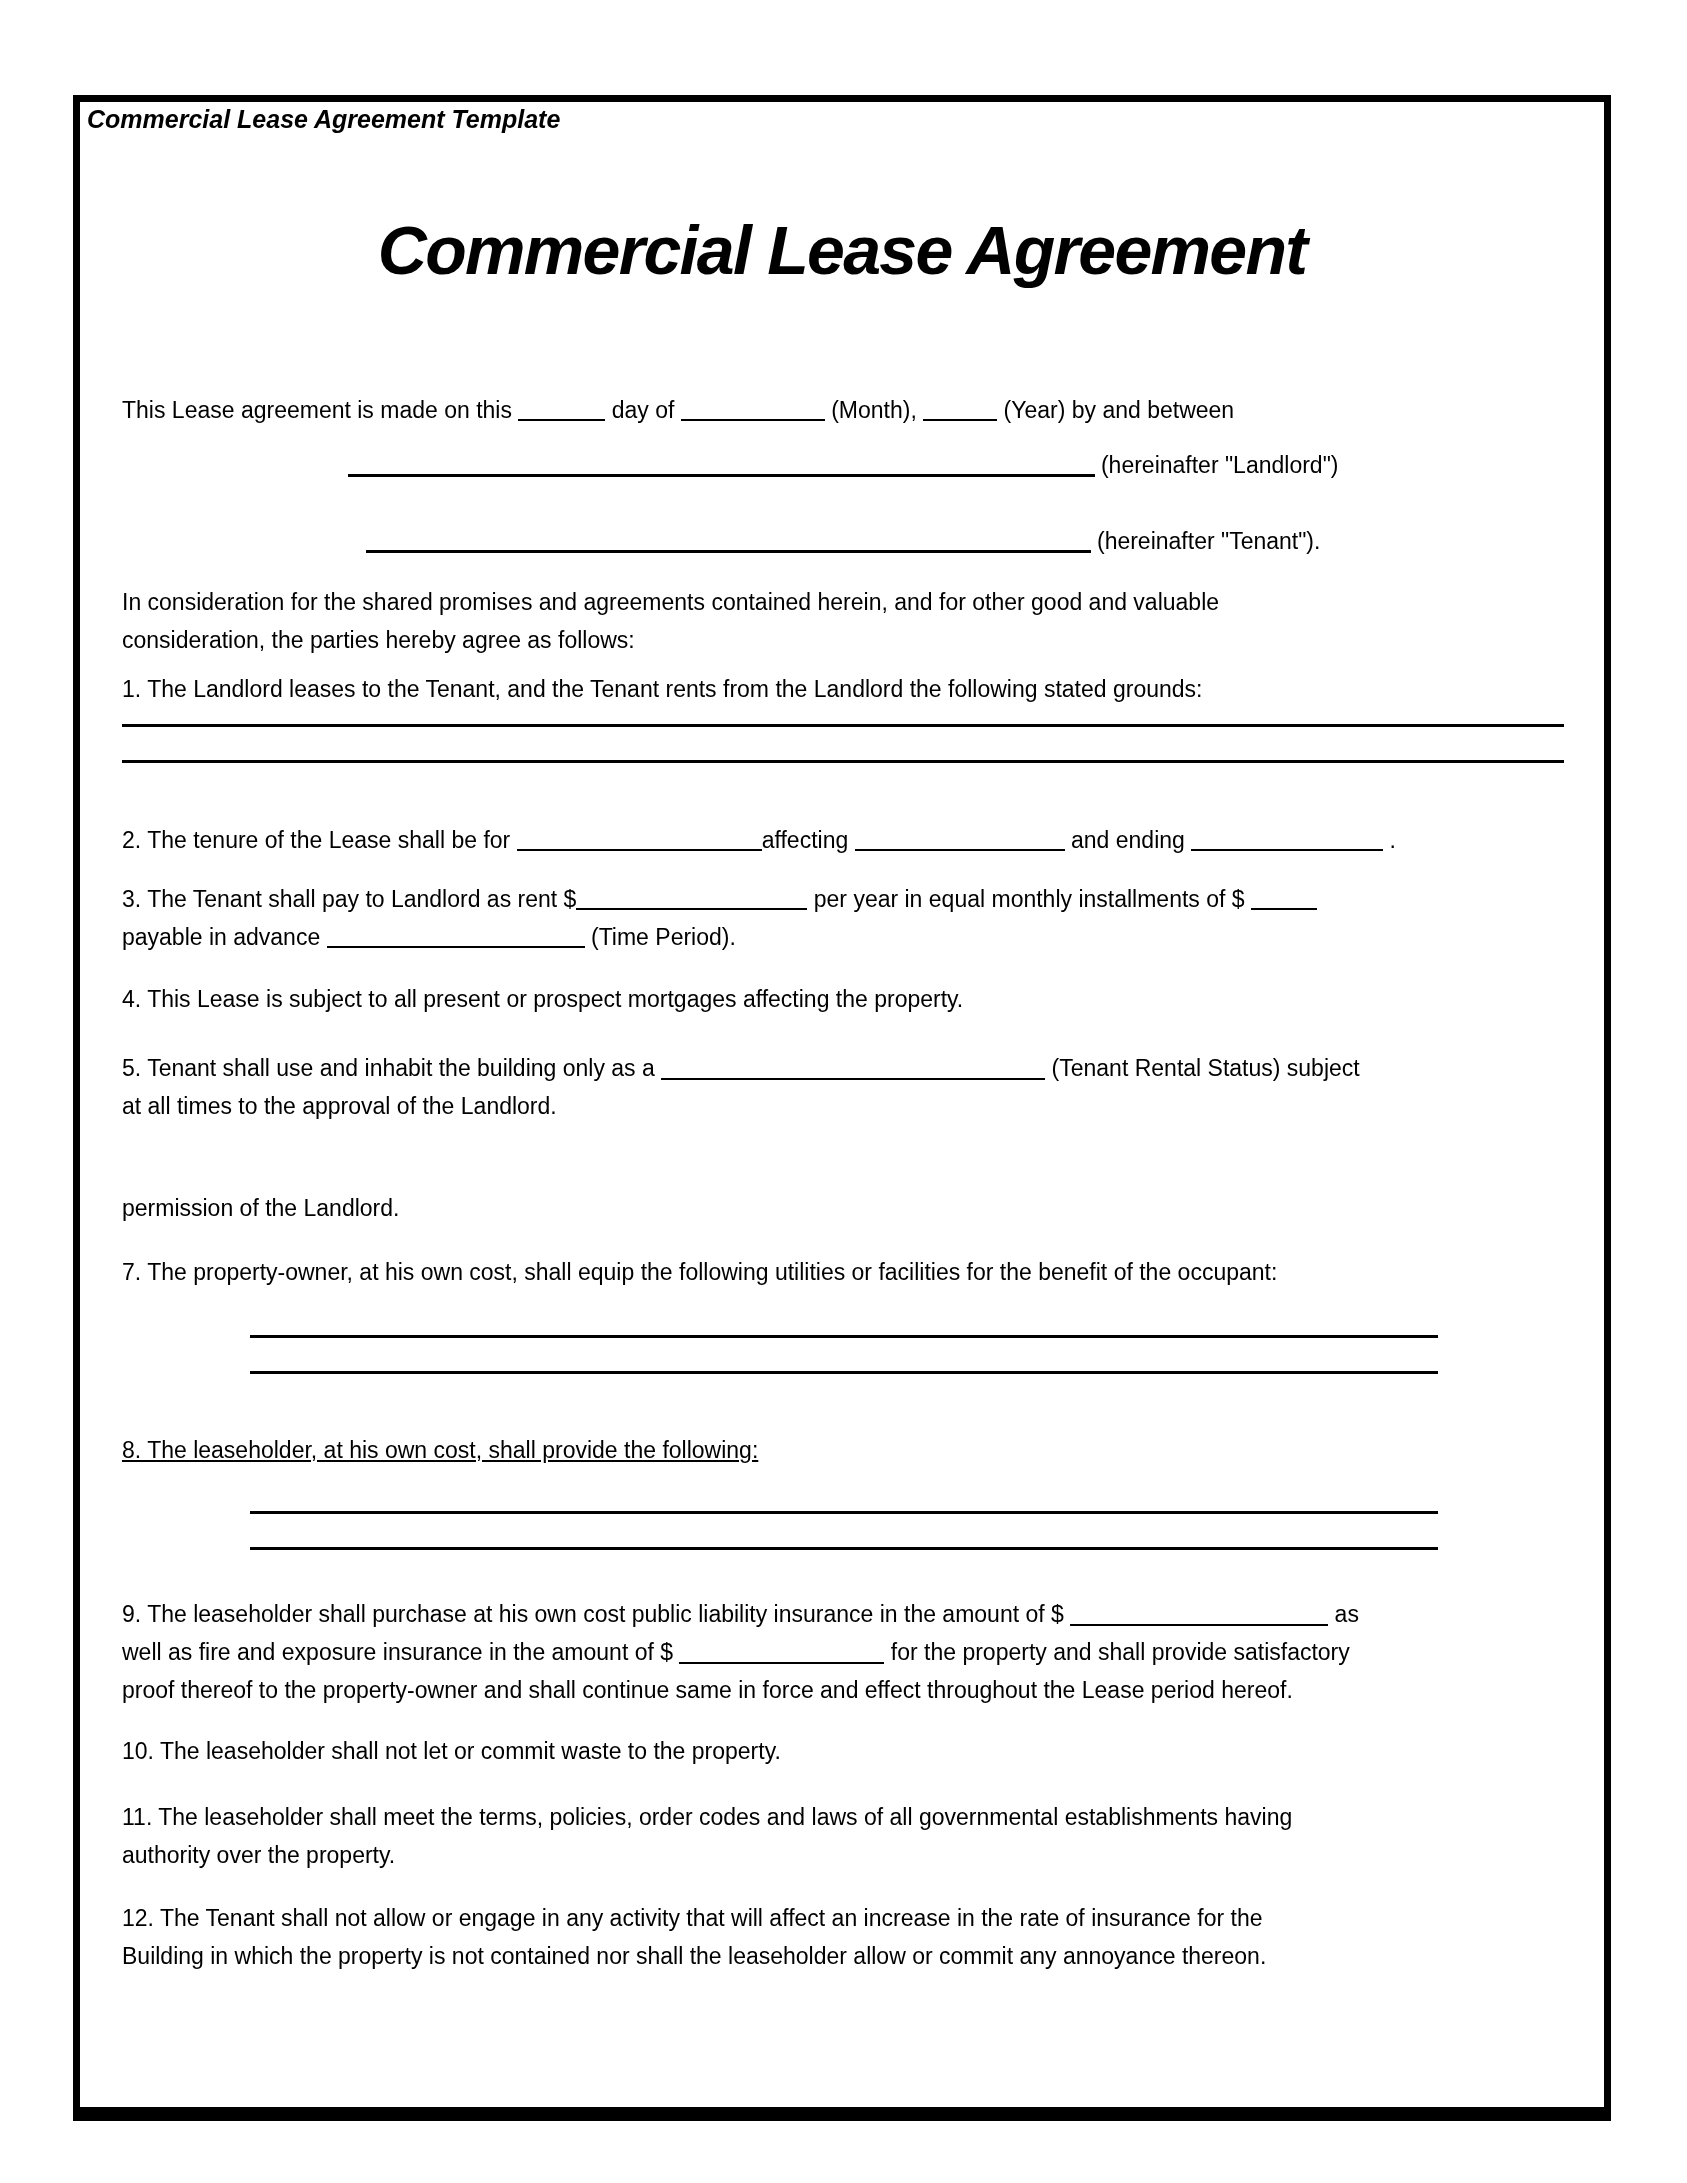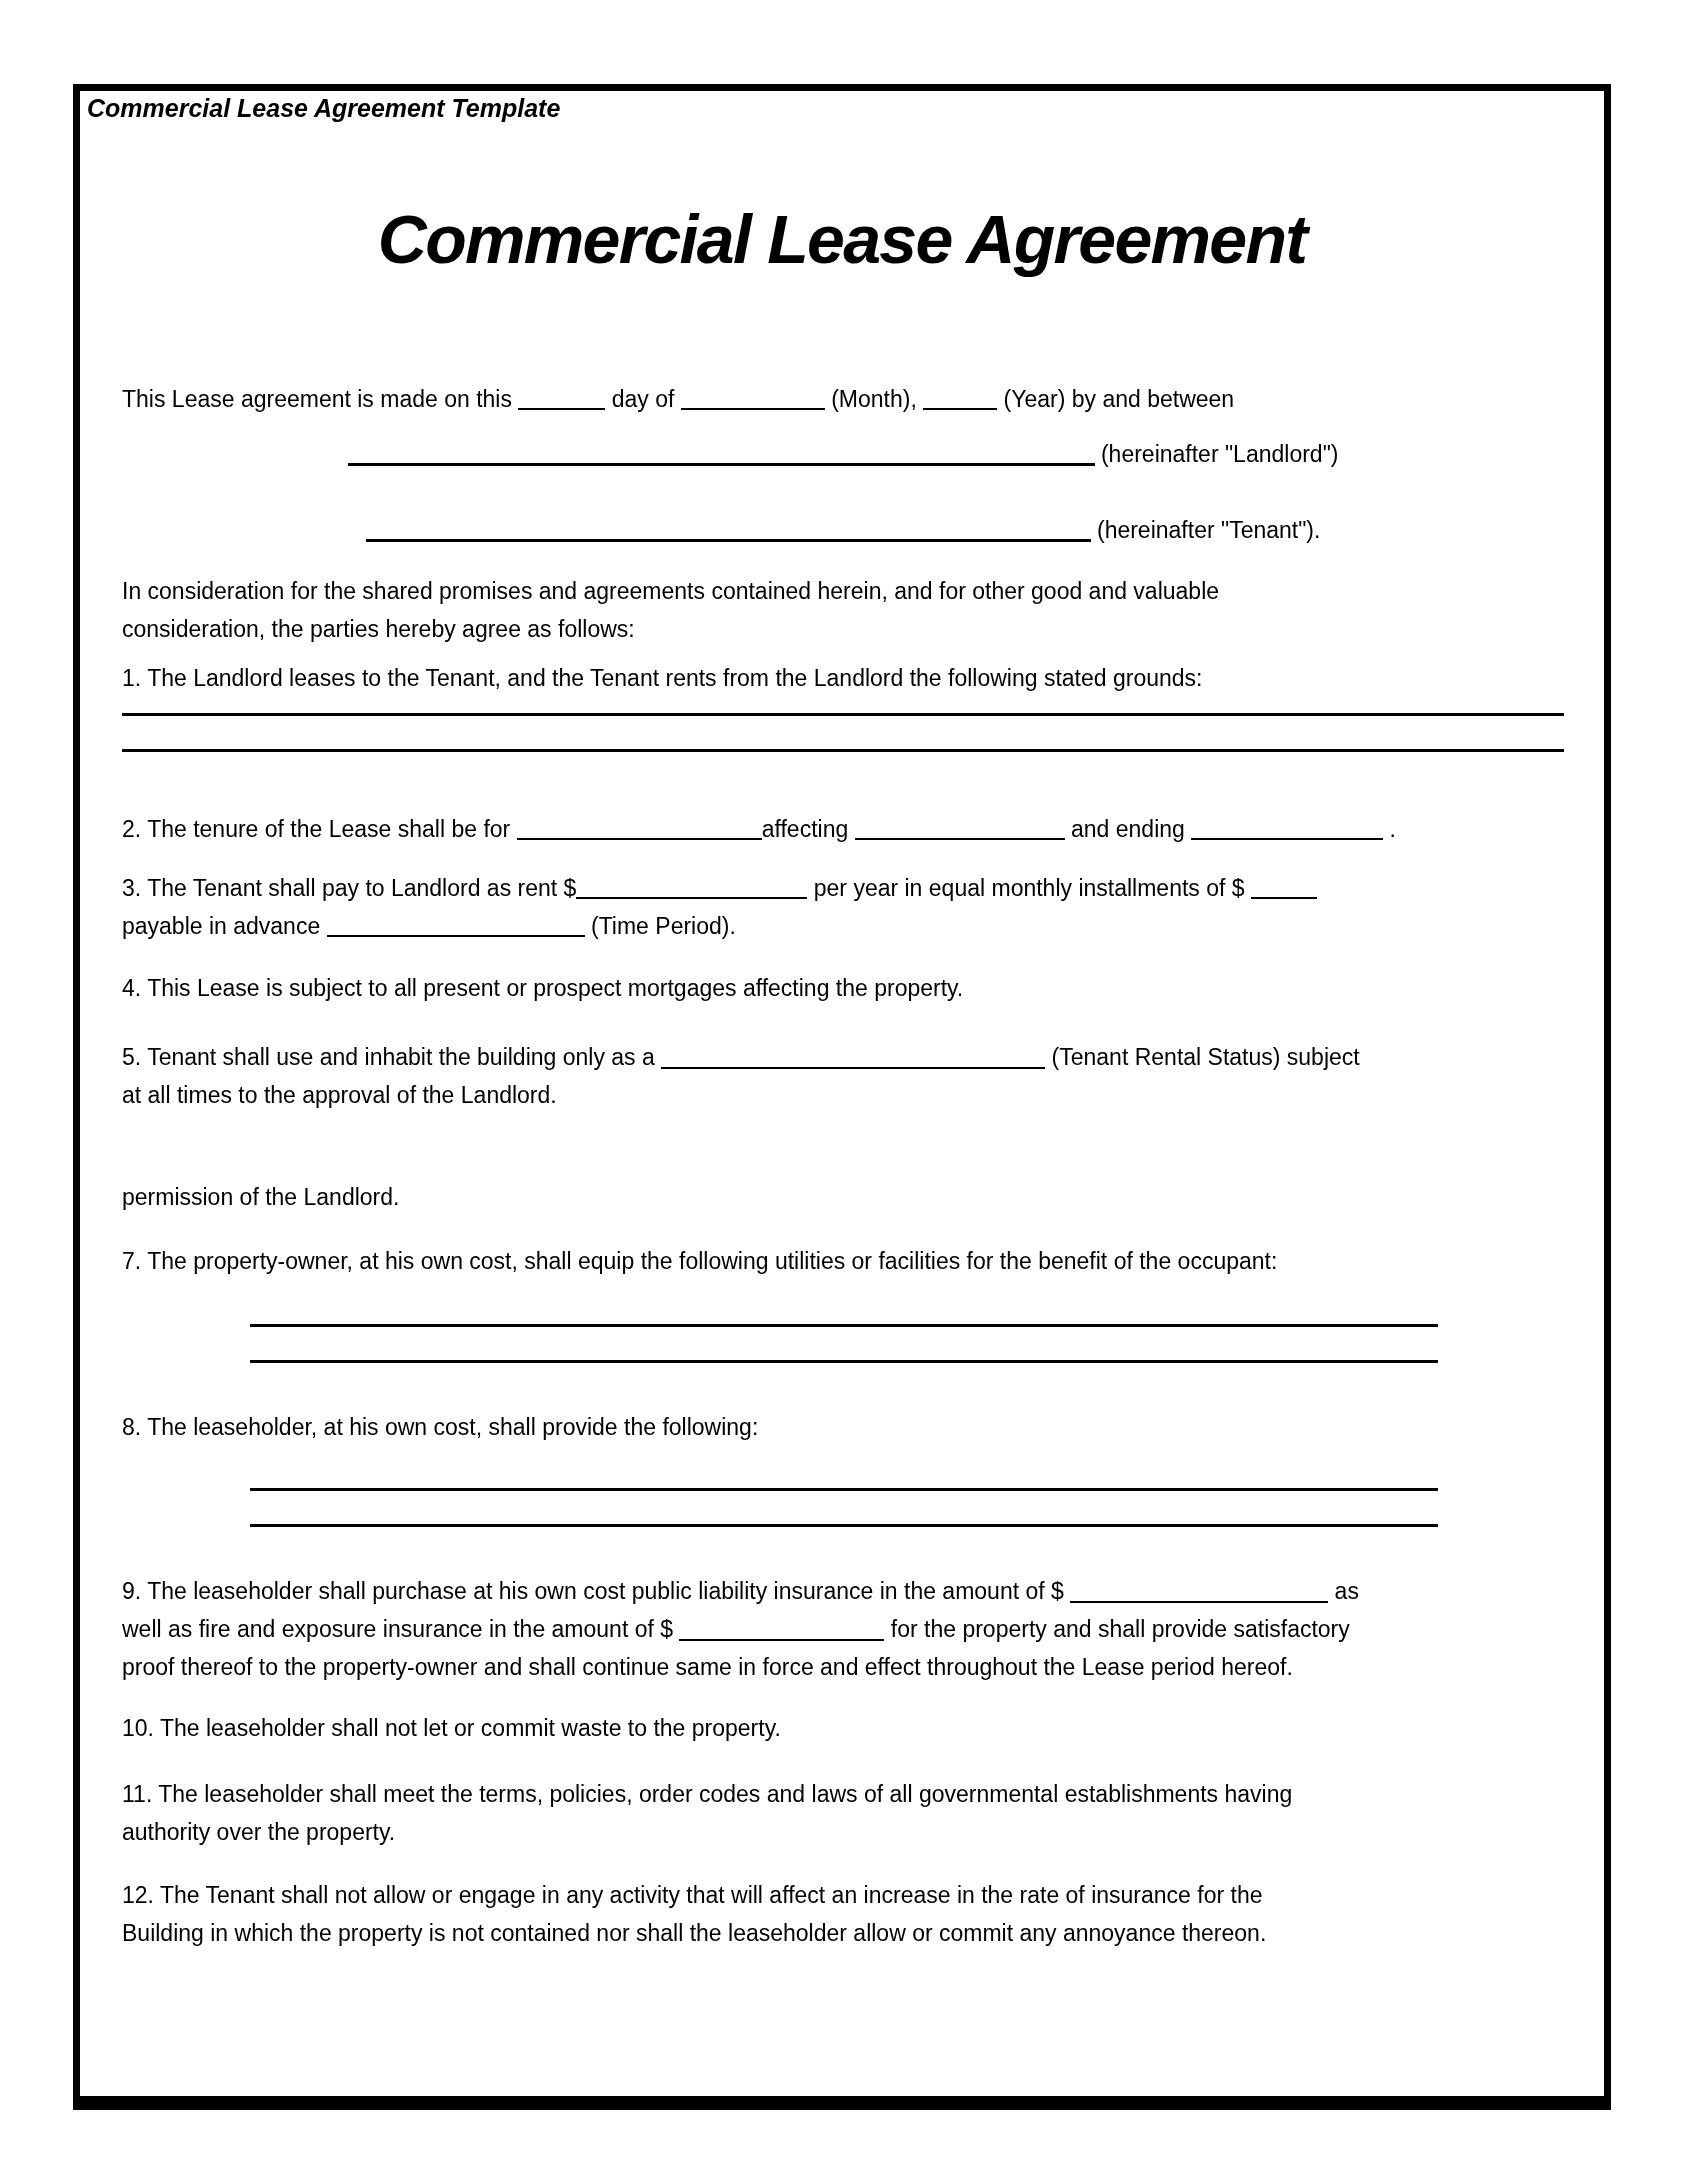--- a/index.html
+++ b/index.html
@@ -1,21 +1,21 @@
 <!DOCTYPE html>
 <html style="font-size:14px"><head>
 <meta charset="utf-8">
 <style>
   html,body { margin:0; padding:0; background:#ffffff; }
   body {
     width:1687px; height:2184px; position:relative;
     font-family:"Liberation Sans", sans-serif; color:#000;
   }
   .sheet {
-    position:absolute; left:73px; top:84px;
+    position:absolute; left:73px; top:95px;
     width:1538px; height:2026px; box-sizing:border-box;
     border:7.9px solid #000; border-bottom-width:14px;
     background:#fff;
   }
   .doc-header {
     margin:1.7px 0 0 7px;
     font-size:25px; line-height:31px;
     font-weight:bold; font-style:italic;
   }
   .doc-title {
@@ -57,21 +57,21 @@
       <div class="rule" style="margin-top: 15.7px;"></div>
       <div class="rule" style="margin-top: 33px;"></div>
       <p class="para" style="margin-top: 58px;"><span>2. The tenure of the Lease shall be for </span><span class="blank" style="width: 245px;"></span><span>affecting </span><span class="blank" style="width: 210px;"></span><span> and ending </span><span class="blank" style="width: 192px;"></span><span> .</span></p>
       <p class="para" style="margin-top: 21px;"><span>3. The Tenant shall pay to Landlord as rent $</span><span class="blank" style="width: 231px;"></span><span> per year in equal monthly installments of $ </span><span class="blank" style="width: 66px;"></span><br><span>payable in advance </span><span class="blank" style="width: 258px;"></span><span> (Time Period).</span></p>
       <p class="para" style="margin-top: 24.5px;"><span>4. This Lease is subject to all present or prospect mortgages affecting the property.</span></p>
       <p class="para" style="margin-top: 31px;"><span>5. Tenant shall use and inhabit the building only as a </span><span class="blank" style="width: 384px;"></span><span> (Tenant Rental Status) subject</span><br><span>at all times to the approval of the Landlord.</span></p>
       <p class="para" style="margin-top: 26px;"><br><span>permission of the Landlord.</span></p>
       <p class="para" style="margin-top: 26px;"><span>7. The property-owner, at his own cost, shall equip the following utilities or facilities for the benefit of the occupant:</span></p>
       <div class="rule inset" style="margin-top: 44px;"></div>
       <div class="rule inset" style="margin-top: 33px;"></div>
-      <p class="para" style="margin-top: 45px;"><span>8. The leaseholder, at his own cost, shall provide the following:</span></p>
+      <p class="para" style="margin-top: 57px; text-decoration: underline;"><span>8. The leaseholder, at his own cost, shall provide the following:</span></p>
       <div class="rule inset" style="margin-top: 42px;"></div>
       <div class="rule inset" style="margin-top: 33px;"></div>
       <p class="para" style="margin-top: 45px;"><span>9. The leaseholder shall purchase at his own cost public liability insurance in the amount of $ </span><span class="blank" style="width: 258px;"></span><span> as</span><br><span>well as fire and exposure insurance in the amount of $ </span><span class="blank" style="width: 205px;"></span><span> for the property and shall provide satisfactory</span><br><span>proof thereof to the property-owner and shall continue same in force and effect throughout the Lease period hereof.</span></p>
       <p class="para" style="margin-top: 23px;"><span>10. The leaseholder shall not let or commit waste to the property.</span></p>
       <p class="para" style="margin-top: 28px;"><span>11. The leaseholder shall meet the terms, policies, order codes and laws of all governmental establishments having</span><br><span>authority over the property.</span></p>
       <p class="para" style="margin-top: 24.5px;"><span>12. The Tenant shall not allow or engage in any activity that will affect an increase in the rate of insurance for the</span><br><span>Building in which the property is not contained nor shall the leaseholder allow or commit any annoyance thereon.</span></p>
     </main>
 </div>
 
 

